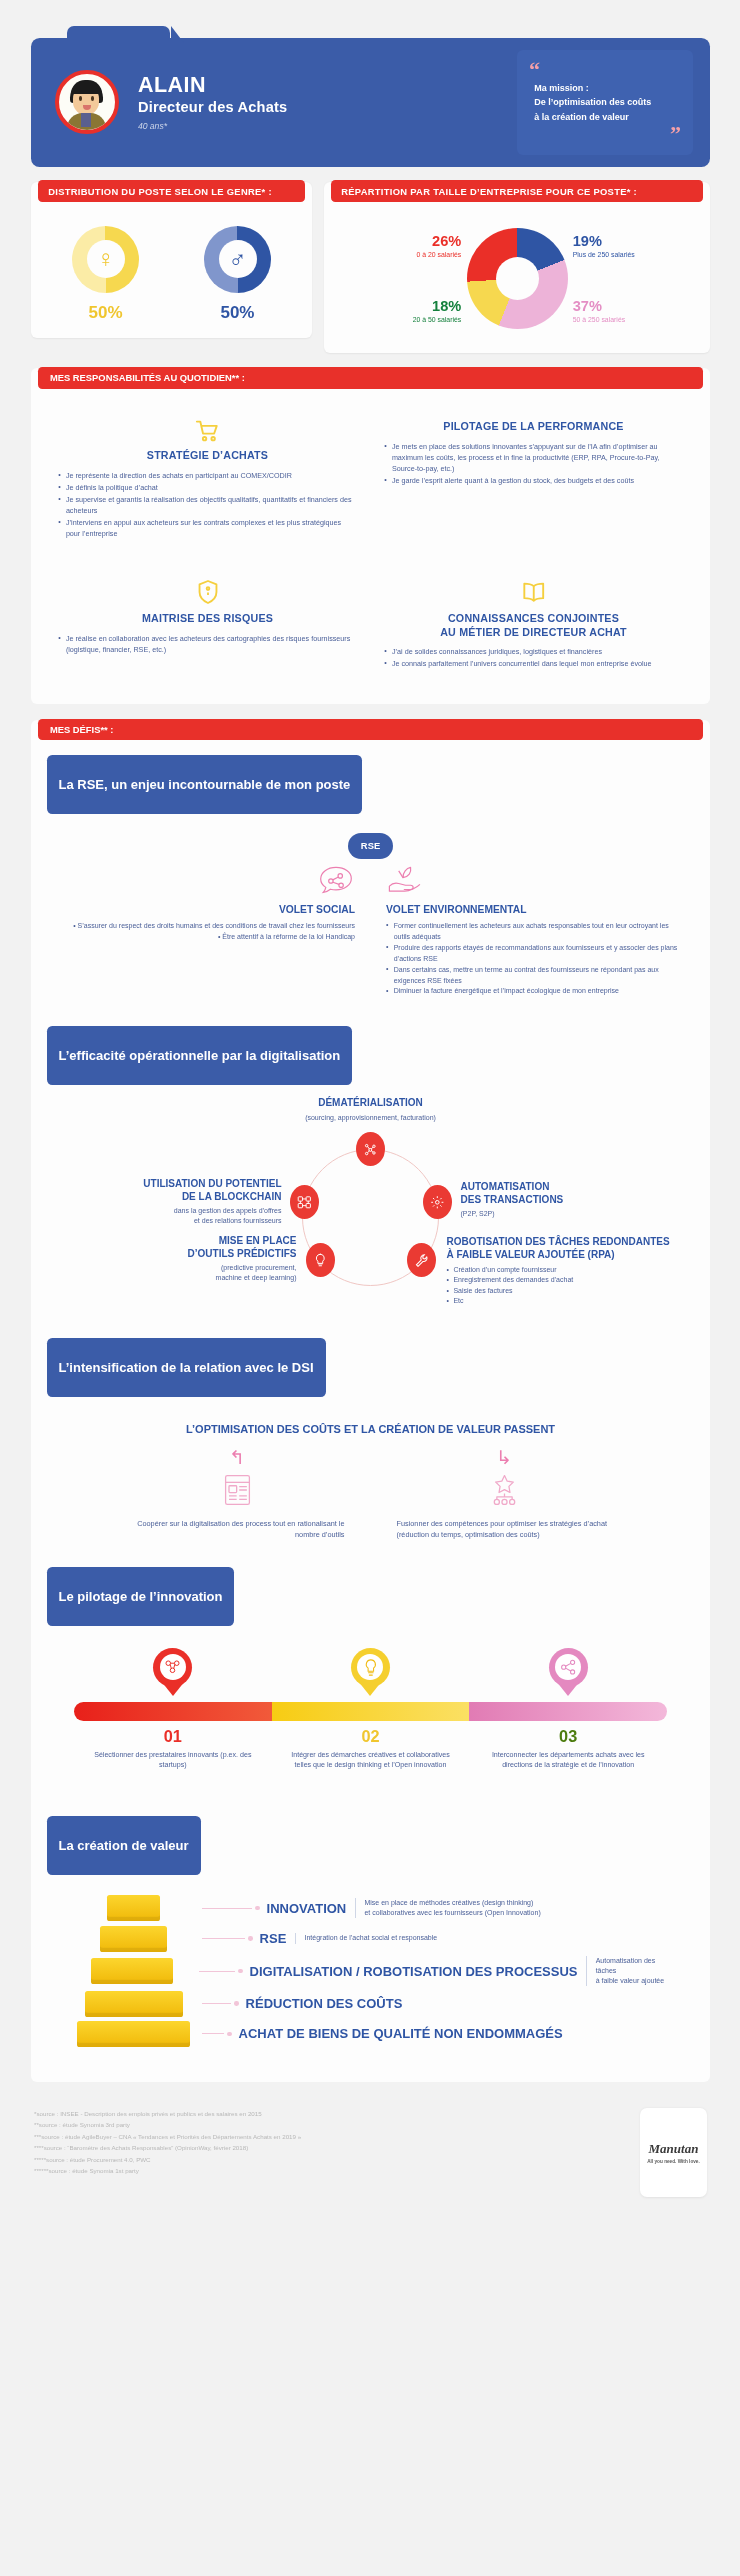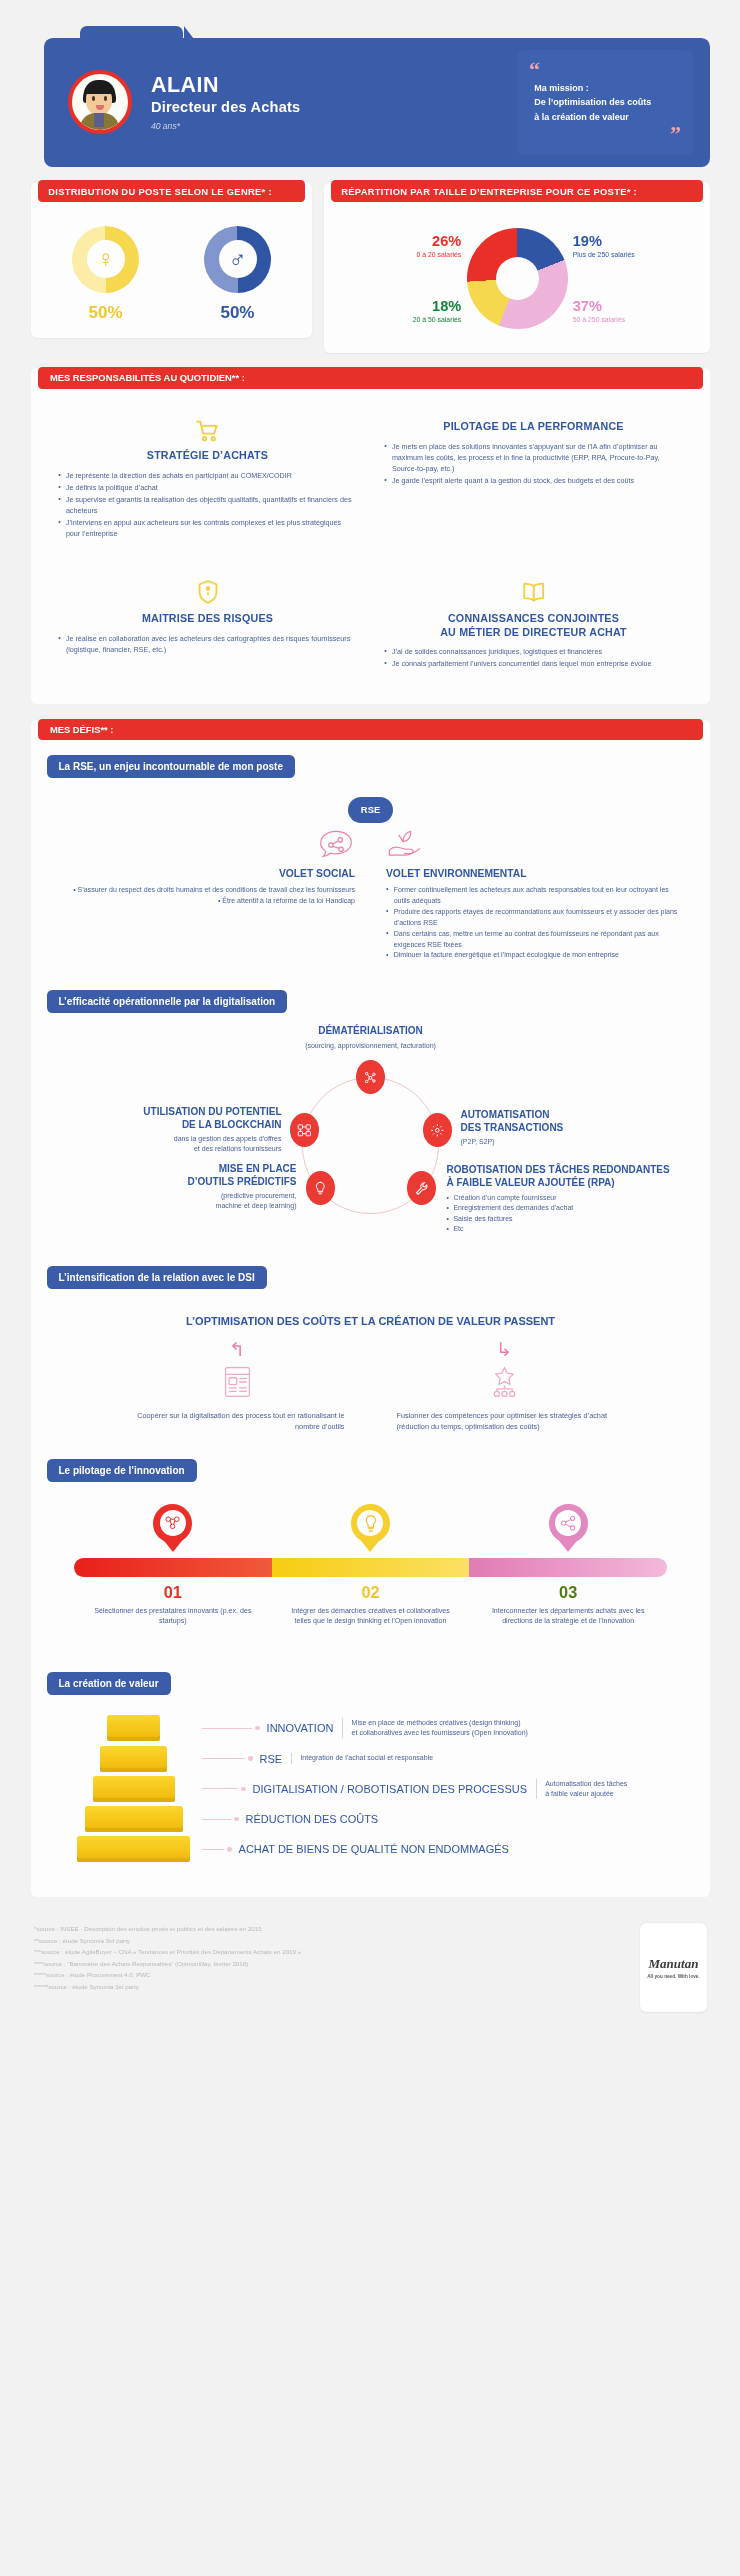--- a/index.html
+++ b/index.html
@@ -10,21 +10,21 @@
   }
   .page {
     width: 741px;
     min-height: 2576px;
     background: #f2f2f2;
     position: relative;
     padding: 0 0 0 0;
   }
 
   
-  .header-wrap { padding: 26px 31px 0 44px; }
+  .header-wrap { padding: 26px 31px 0 31px; }
   .folder {
     position: relative;
     background: #3b5ca8;
     border-radius: 8.6px;
     min-height: 86px;
     display: flex;
     align-items: center;
     padding: 12px 17px 12px 17px;
     margin-top: 12px;
   }
@@ -133,22 +133,22 @@
   .resp-grid { display:grid; grid-template-columns: 1fr 1fr; padding: 15.5px 22px 22px 22px; gap: 5.2px 17px;}
   .resp { padding: 8.6px 5.2px 12px 5.2px; }
   .resp .ico { height: 29px; display:flex; align-items:flex-end; justify-content:center; color:#f5cf3e; }
   .resp h3 { text-align:center; color:#2f55a4; font-size: 10.7px; font-weight:800; margin: 6.9px 0 6.9px 0; letter-spacing:0.2px; line-height:1.25;}
   .resp ul { list-style:none; }
   .resp li { color:#4a5f98; font-size: 7.2px; line-height: 1.55; padding-left: 7.7px; position: relative; margin-bottom: 0.9px;}
   .resp li:before{content:"•"; position:absolute; left: 0; top: -0.9px; color:#4a5f98;}
   .resp.right li, .resp.right h3 { }
 
   
-  .pill { background:#3b5ca8; color:#fff; font-size: 10px; font-weight:600;
-    padding: 6px 12px; border-radius: 5.2px; display:inline-block; margin: 13.7px 0 0 15.5px;}
+  .pill { background:#3b5ca8; color:#fff; font-size: 13px; font-weight:600;
+    padding: 22px 12px; border-radius: 5.2px; display:inline-block; margin: 13.7px 0 0 15.5px;}
   .defis-body { padding-bottom: 22px;}
 
   
   .rse-diagram { position: relative; padding: 19px 0 5.2px 0; }
   .rse-badge { width: 45px; height: 26px; background:#3b5ca8; border-radius: 13.7px;
     color:#fff; font-size: 9.4px; font-weight:800; display:flex; align-items:center;
     justify-content:center; margin: 0 auto; }
   .rse-cols { display:flex; padding: 3.4px 26px 0 26px; gap: 8.6px;}
   .rse-col { flex:1; }
   .rse-col.left { text-align:right; padding-right: 15.5px;}
@@ -204,21 +204,21 @@
   .step .num { font-size: 16.3px; font-weight:800; }
   .step p { color:#4a5f98; font-size: 7.1px; line-height:1.5; margin-top:3.4px;}
 
   
   .pyr { margin-top: 20.6px; padding: 0 34px 8.6px 34px; }
   .pyr-row { display:flex; align-items:center; margin-bottom: 4.3px;}
   .pyr-shape { height: 26px; background: linear-gradient(#fcd62e, #f0b808);
     border-radius: 2.6px; box-shadow: inset 0 -4.3px 0 rgba(0,0,0,.07); }
   .pyr-line { height:0.9px; background:#f2c5d8; flex: 0 0 auto; margin: 0 3.4px 0 0;}
   .pyr-dot { width:4.3px;height:4.3px;border-radius:50%;background:#f2c5d8;}
-  .pyr-lbl { color:#2f55a4; font-size: 11px; font-weight:400; white-space: nowrap;}
+  .pyr-lbl { color:#2f55a4; font-size: 13px; font-weight:700; white-space: nowrap;}
   .pyr-desc { color:#4a5f98; font-size: 7px; line-height:1.45; border-left:0.9px solid #cfd6e6;
     padding-left: 8.6px; margin-left: 8.6px;}
 
   
   .footer { display:flex; padding: 26px 34px 22px 34px; align-items: flex-start; justify-content: space-between;}
   .sources p { color:#b8b8b8; font-size: 6.2px; line-height: 1.85; }
   .logo { width: 67px; height: 89px; background:#fff; border-radius: 6.9px;
     display:flex; flex-direction:column; align-items:center; justify-content:center; gap:1.7px;
     box-shadow: 0 0.9px 2.6px rgba(0,0,0,.07);}
   .logo .mark { font-size: 13px; font-style: italic; font-weight: 700; color:#3b3b3b; font-family:"Liberation Serif", serif;}

